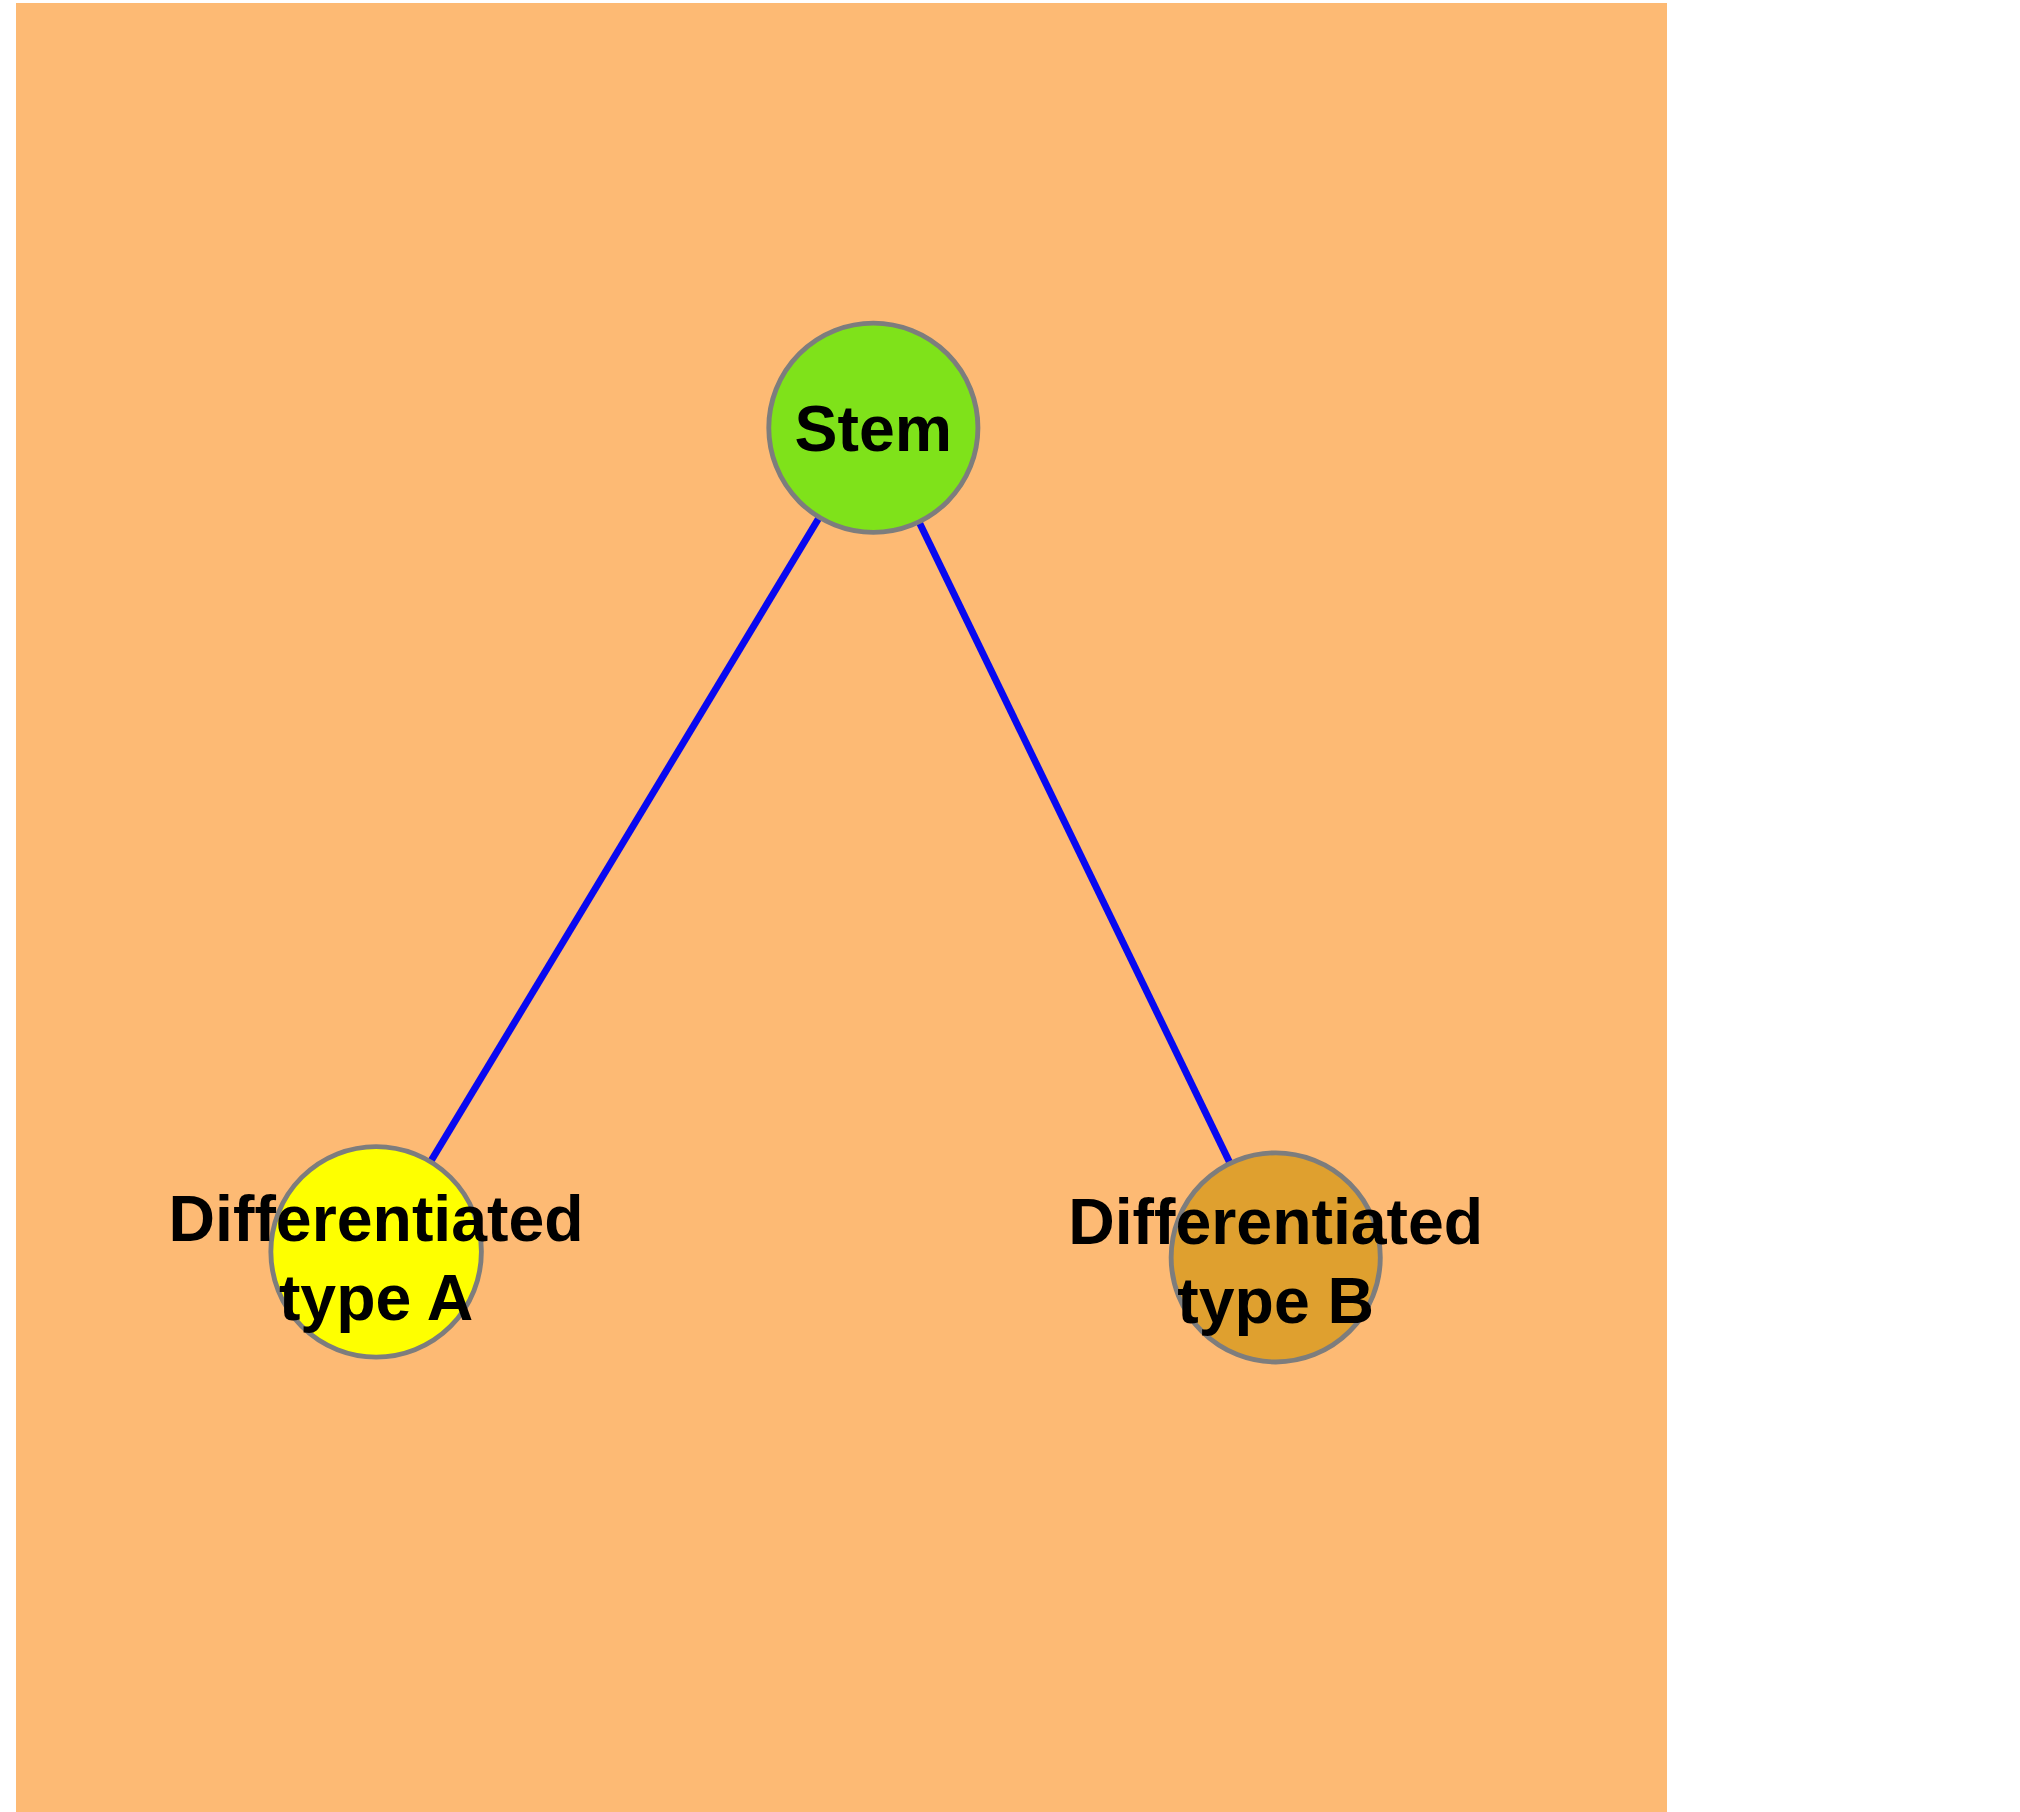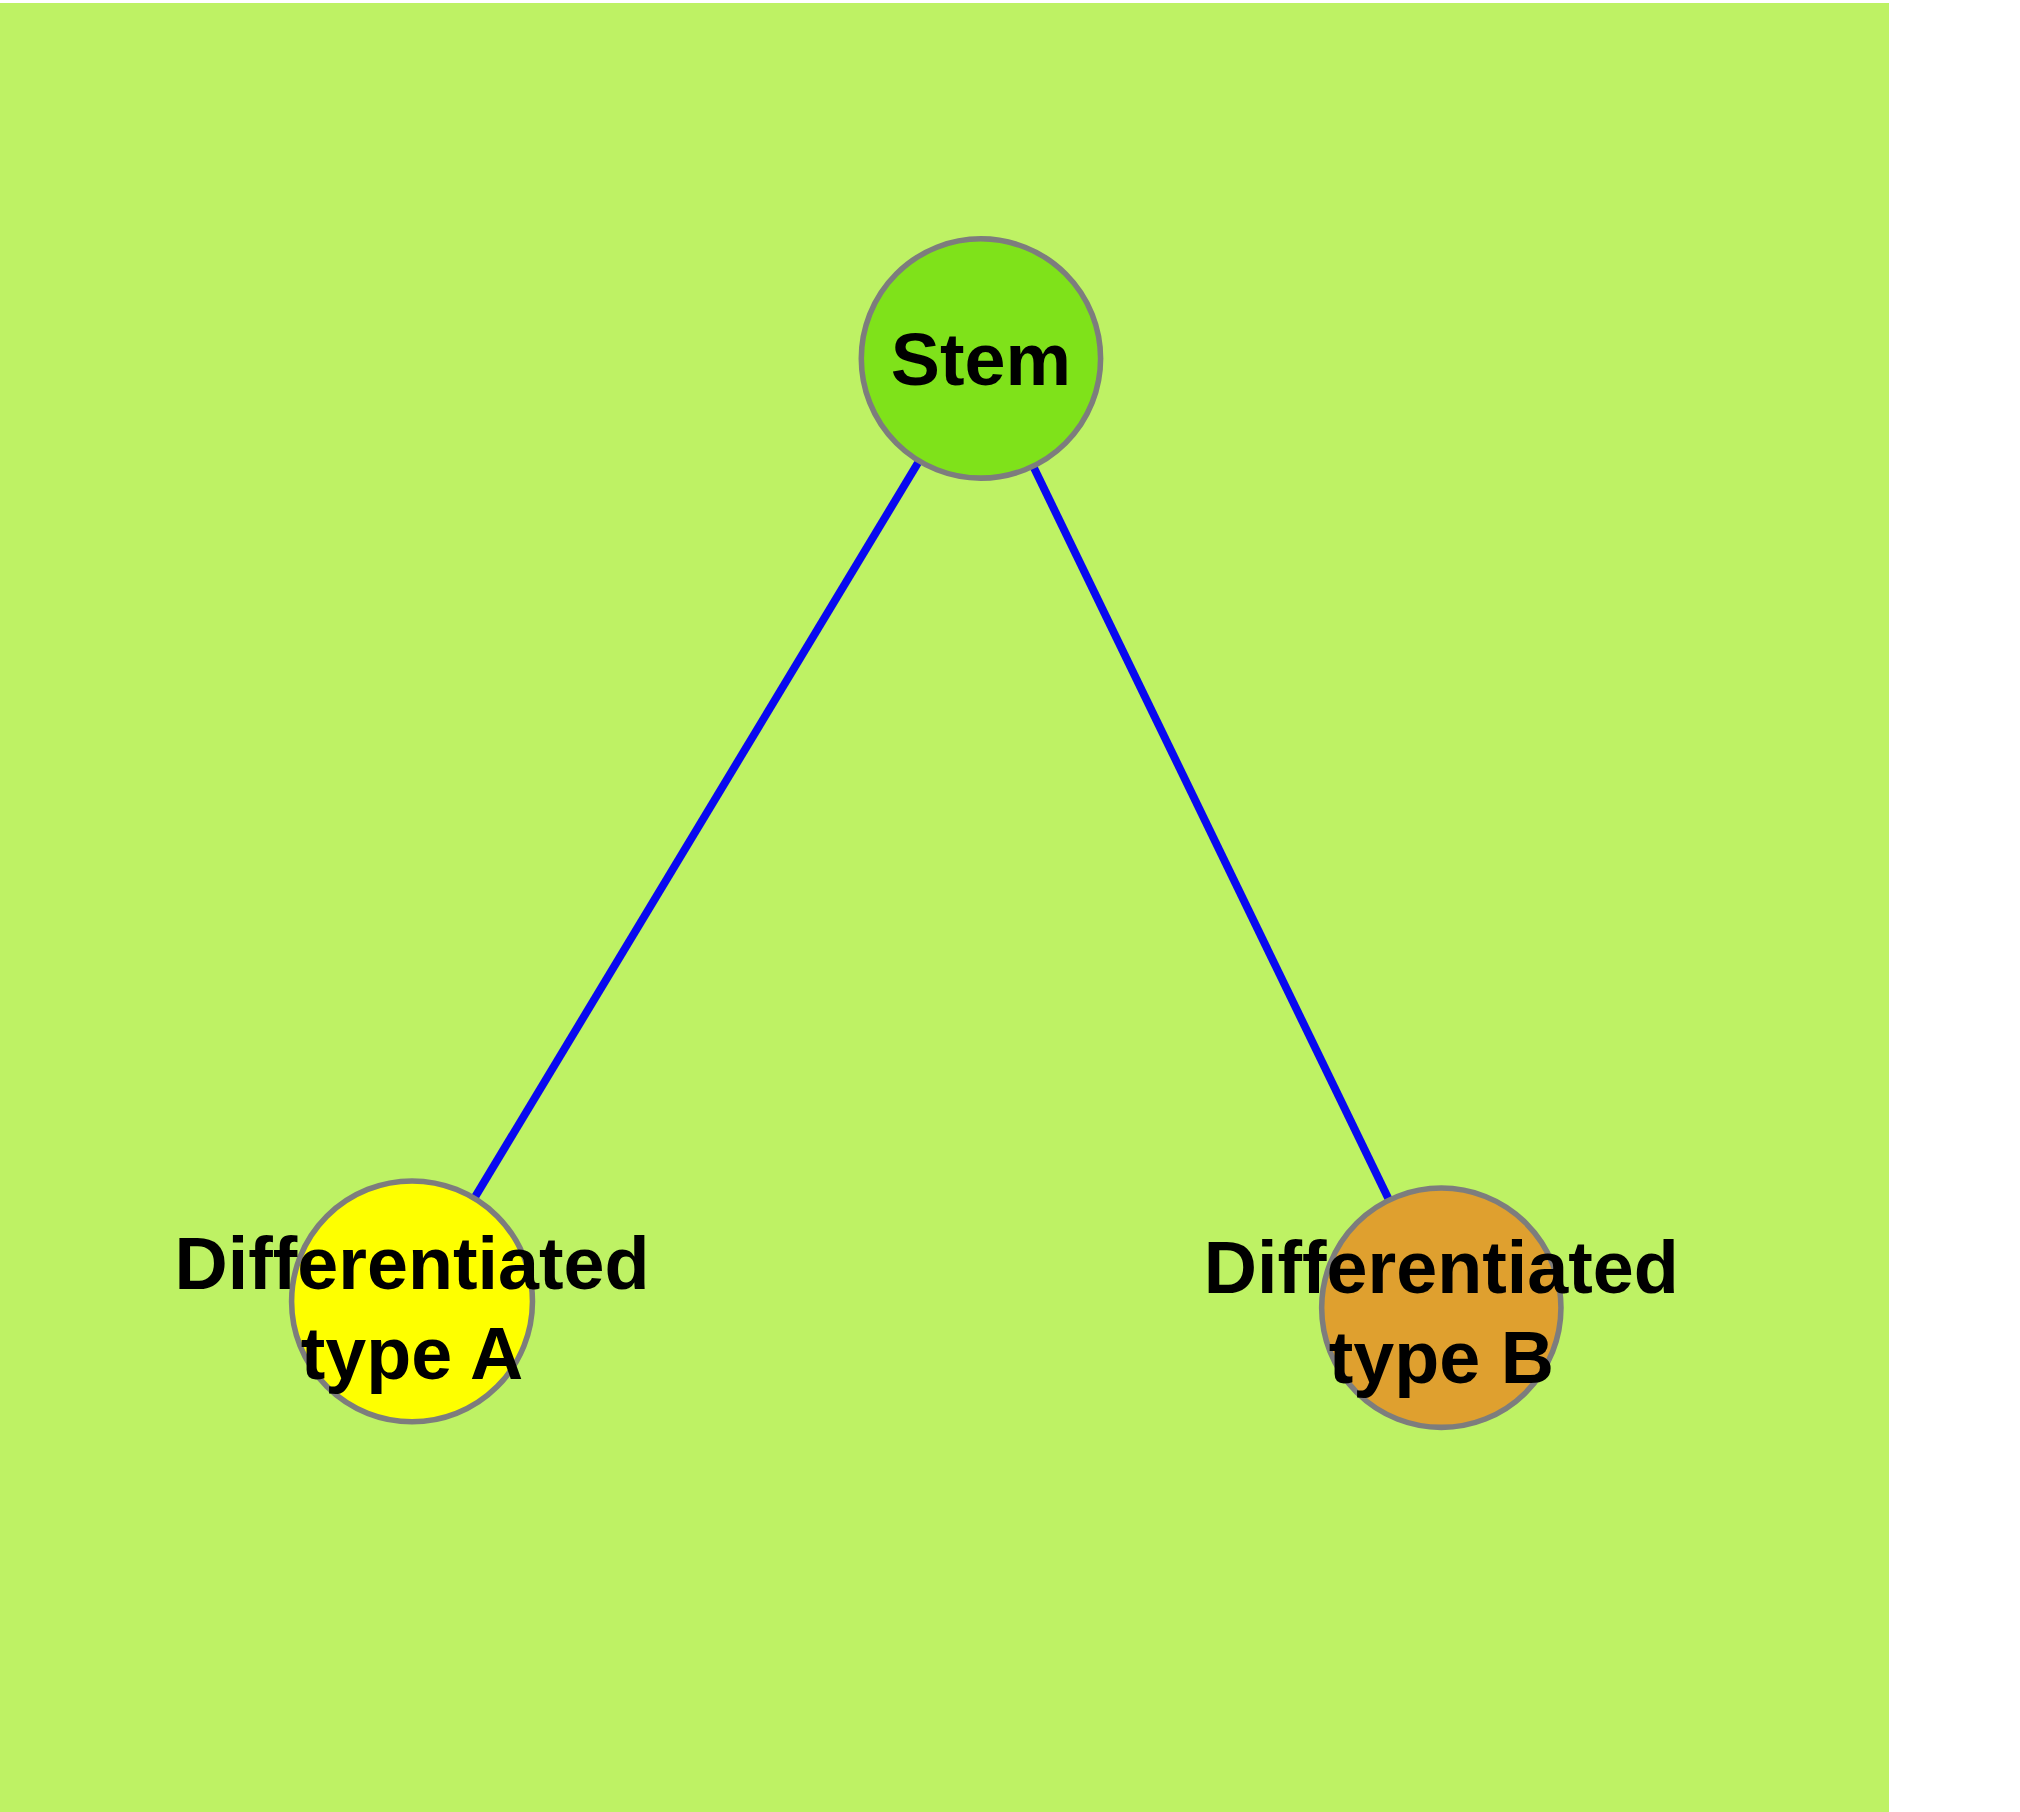--- a/index.html
+++ b/index.html
@@ -6,24 +6,24 @@
     margin: 0;
     padding: 0;
     width: 2021px;
     height: 1812px;
     background: #ffffff;
     overflow: hidden;
   }
   .canvas-wrap {
     position: absolute;
     top: 2.5px;
-    left: 0;
-    width: 1889px;
+    left: 16px;
+    width: 1651px;
     height: 1810px;
-    background: #bef264;
+    background: #fdba74;
   }
   svg.graph {
     display: block;
     width: 100%;
     height: 100%;
     font-family: "Liberation Sans", "DejaVu Sans", sans-serif;
   }
   .edge {
     stroke-width: 10px;
     fill: none;

